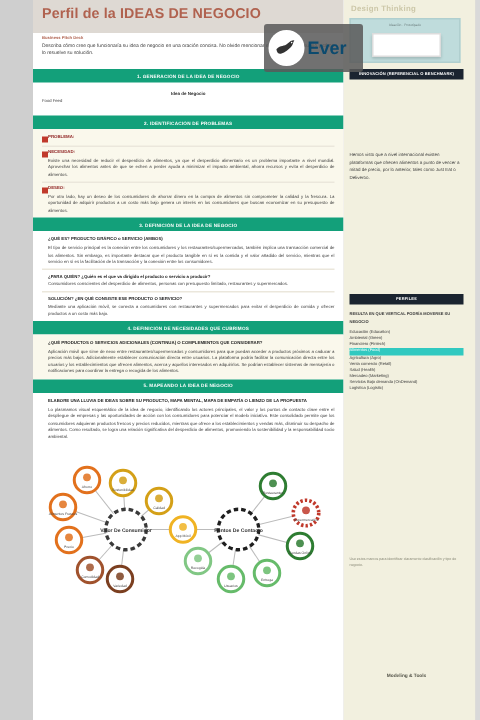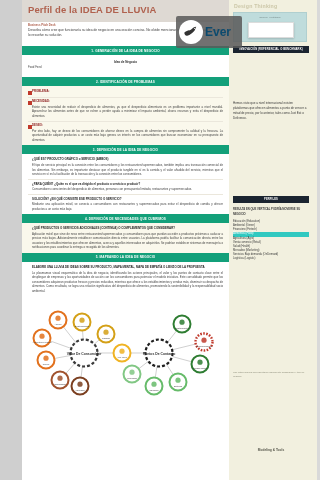--- a/index.html
+++ b/index.html
@@ -126,21 +126,21 @@
   <div class="rp-sec" style="top:371px;">
     <div class="rp-note">Use estos marcos para identificar claramente clasificación y tipo de negocio.</div>
   </div>
 
   <div class="rp-sec" style="top:448px;">
     <div class="rp-footer">Modeling &amp; Tools</div>
   </div>
 
   <div class="sheet">
     <div class="sheet-band"></div>
-    <div class="doc-title">Perfil de la IDEA DE LLUVIA</div>
+    <div class="doc-title">Perfil de la IDEAS DE NEGOCIO</div>
 
     <div class="intro-box">
       <div class="intro-kicker">Business Pitch Deck</div>
       <div class="intro-text">Describa cómo cree que funcionaría su idea de negocio en una oración concisa. No olvide mencionar el problema del usuario y cómo lo resuelve su solución.</div>
     </div>
 
     <div id="sections-root" style="position:absolute; left:0; top:46px; width:207px;">
         <div class="bar">1. GENERACIÓN DE LA IDEA DE NEGOCIO</div>
         <div class="content-block" style="min-height: 22px;">
           <div class="centered-label">Idea de Negocio</div>

